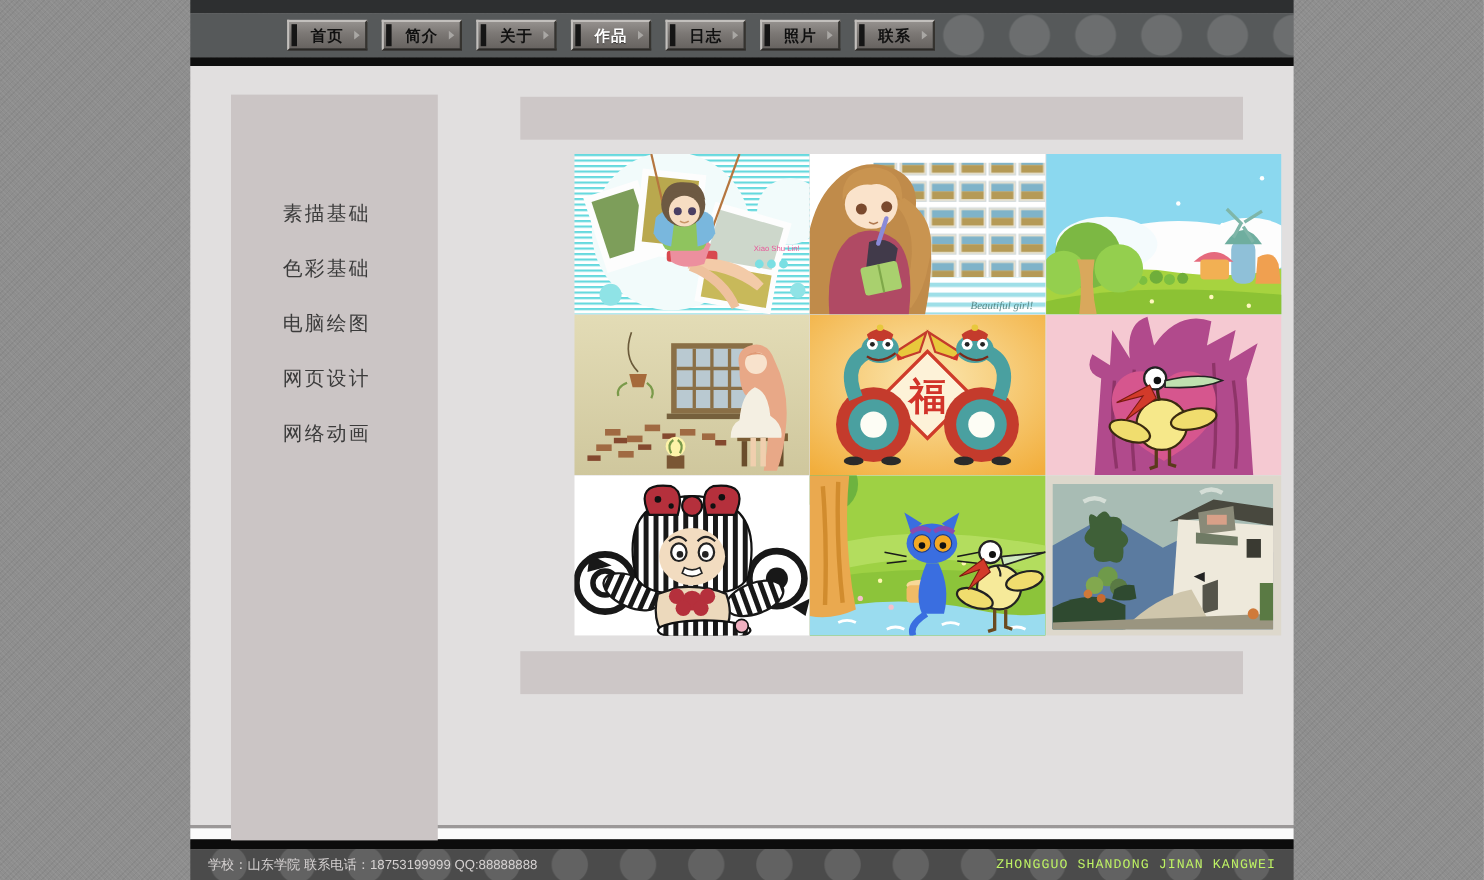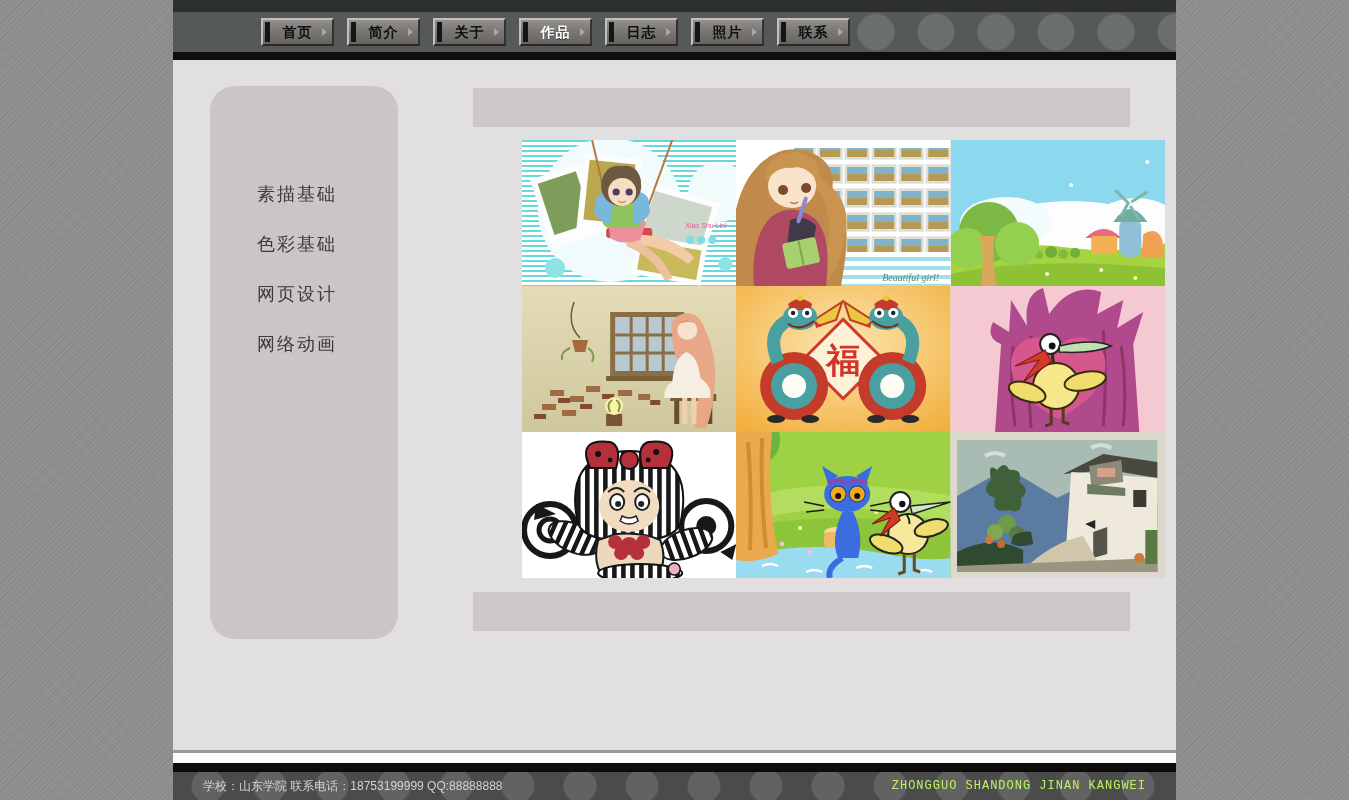--- a/index.html
+++ b/index.html
@@ -11,36 +11,36 @@
       repeating-linear-gradient(135deg, rgba(0,0,0,.05) 0 1px, transparent 1px 4px);
   }
   .page{width:1003px;height:800px;margin:0 auto;display:flex;flex-direction:column;}
   .bar-top{height:12px;background:#2d2f30;}
   .navbar{height:40px;background:#56595a;position:relative;}
   .bar-black{height:8px;background:#0e0e0e;}
   .content{height:690px;background:#e1dfdf;position:relative;}
   .rule{height:3px;background:#9b9898;}
   .band-white{height:10px;background:#fbfbfb;}
   .bar-black2{height:9px;background:#0c0c0c;}
-  .footer{height:28px;background:#4b4b4b;position:relative;display:flex;justify-content:space-between;align-items:center;padding:0 30px;box-sizing:border-box;}
+  .footer{height:28px;background:#4b4b4b;position:relative;display:flex;justify-content:space-between;align-items:center;padding:0 16px;box-sizing:border-box;}
   .coins{position:absolute;right:0;top:1px;width:330px;height:38px;pointer-events:none;
     background-image:radial-gradient(circle 19px at center, rgba(215,215,215,0.17) 0 18px, rgba(215,215,215,0) 19px);
     background-size:60px 38px;}
   .coins-footer{position:absolute;inset:0;pointer-events:none;
     background-image:radial-gradient(circle 17px at center, rgba(205,205,205,0.18) 0 16px, rgba(205,205,205,0) 17px);
     background-size:62px 30px;background-position:4px 50%;}
   .menu{position:absolute;left:72px;top:6px;display:flex;gap:13px;z-index:2;padding-left:16px;}
   .nav-btn{width:73px;height:28px;box-sizing:border-box;cursor:pointer;position:relative;display:flex;align-items:center;
     background:linear-gradient(180deg,#94908d 0%,#7b7774 45%,#676360 100%);
     border:2px solid;border-color:#c2bfbc #35332f #2b2926 #c2bfbc;}
   .nav-btn .bar{width:5px;height:20px;background:#151515;margin:0 3px 0 2px;}
   .nav-btn .lbl{flex:1;text-align:center;font-weight:bold;font-size:14px;line-height:1;color:#101010;letter-spacing:1px;}
   .nav-btn.active .lbl{color:#ffffff;text-shadow:0 1px 1px rgba(0,0,0,.5);}
   .nav-btn .arr{width:0;height:0;border:4px solid transparent;border-left:5px solid #a9a7a4;margin-right:1px;}
-  .sidebar{position:absolute;left:37px;top:26px;width:188px;height:553px;background:#cbc5c5;border-radius:25px;}
+  .sidebar{position:absolute;left:37px;top:26px;width:188px;height:678px;background:#cbc5c5;}
   .side-menu{margin-top:83px;}
   .side-item{height:50px;line-height:50px;padding-left:47px;font-size:18px;color:#3b3b3b;letter-spacing:2px;cursor:pointer;}
   .main{position:absolute;left:300px;top:28px;width:657px;}
   .panel{height:39px;background:#cdc7c7;}
   .grid{width:643px;margin:13px 5px 14px 9px;display:grid;grid-template-columns:repeat(3,1fr);grid-auto-rows:146px;padding-left:40px;}
   .cell{overflow:hidden;cursor:pointer;}
   .cell svg{display:block;width:100%;height:100%;}
 </style>
 </head>
 <body>
@@ -92,20 +92,21 @@
     </div>
 
     <div class="bar-black"></div>
 
     <div class="content">
 
       <div class="sidebar">
         <div class="side-menu">
           <div class="side-item">素描基础</div>
           <div class="side-item">色彩基础</div>
+          <div class="side-item">电脑绘图</div>
           <div class="side-item">网页设计</div>
           <div class="side-item">网络动画</div>
         </div>
       </div>
 
       <div class="main">
         <div class="panel"></div>
 
         <div class="grid">
 

